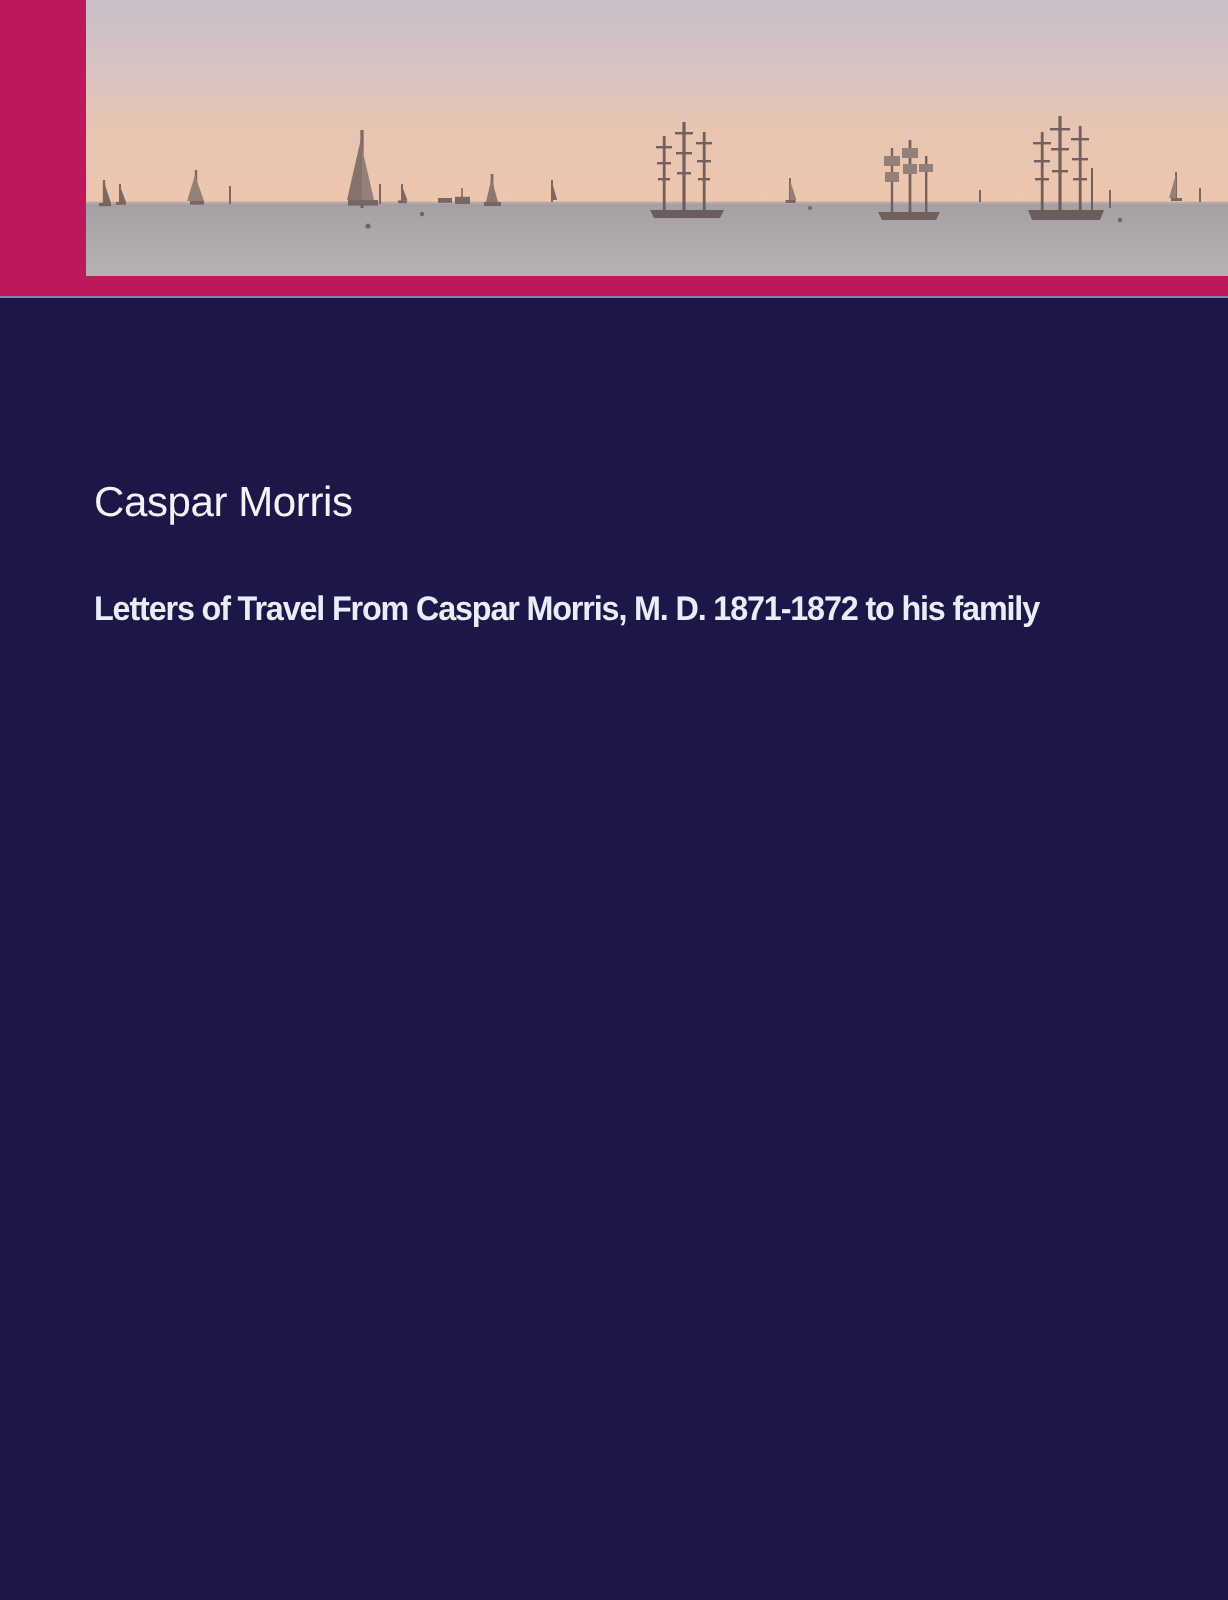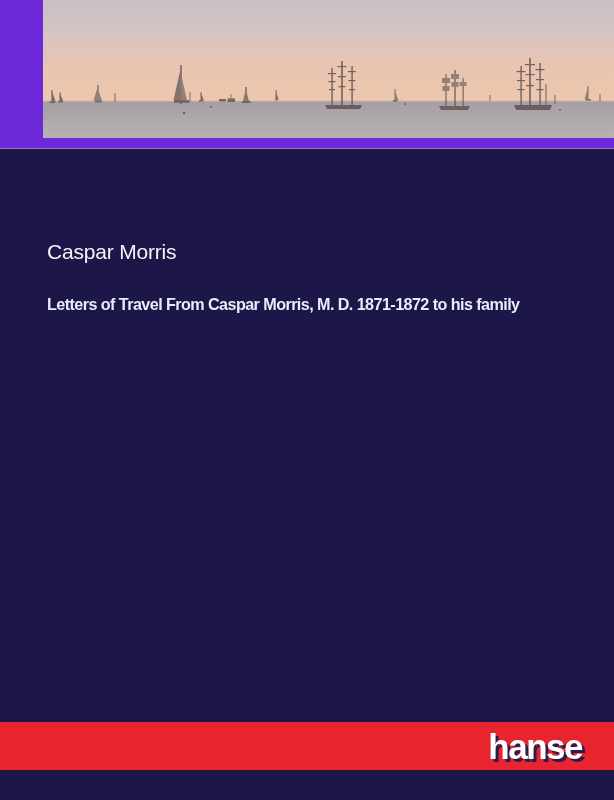--- a/index.html
+++ b/index.html
@@ -1,19 +1,19 @@
 <!DOCTYPE html>
 <html><head>
 <meta charset="utf-8">
 <style>
   html,body{margin:0;padding:0;background:#ffffff;}
   .page{
     position:relative;
     width:614px;height:800px;
-    background:#6d28d9;
+    background:#be185d;
     overflow:hidden;
     font-family:"Liberation Sans", sans-serif;
   }
   
   .photo{
     position:absolute; left:43px; top:0; width:571px; height:138px;
     overflow:hidden;
   }
   .photo svg{display:block;}
   
@@ -199,17 +199,14 @@
       </g>
     </svg>
   </div>
 
   <div class="navy"></div>
 
   <div class="author">Caspar Morris</div>
 
   <div class="title">Letters of Travel From Caspar Morris, M. D. 1871-1872 to his family</div>
 
-  <div class="band">
-    <span class="logo">hanse</span>
-  </div>
 
 </div>
 
 </body></html>

